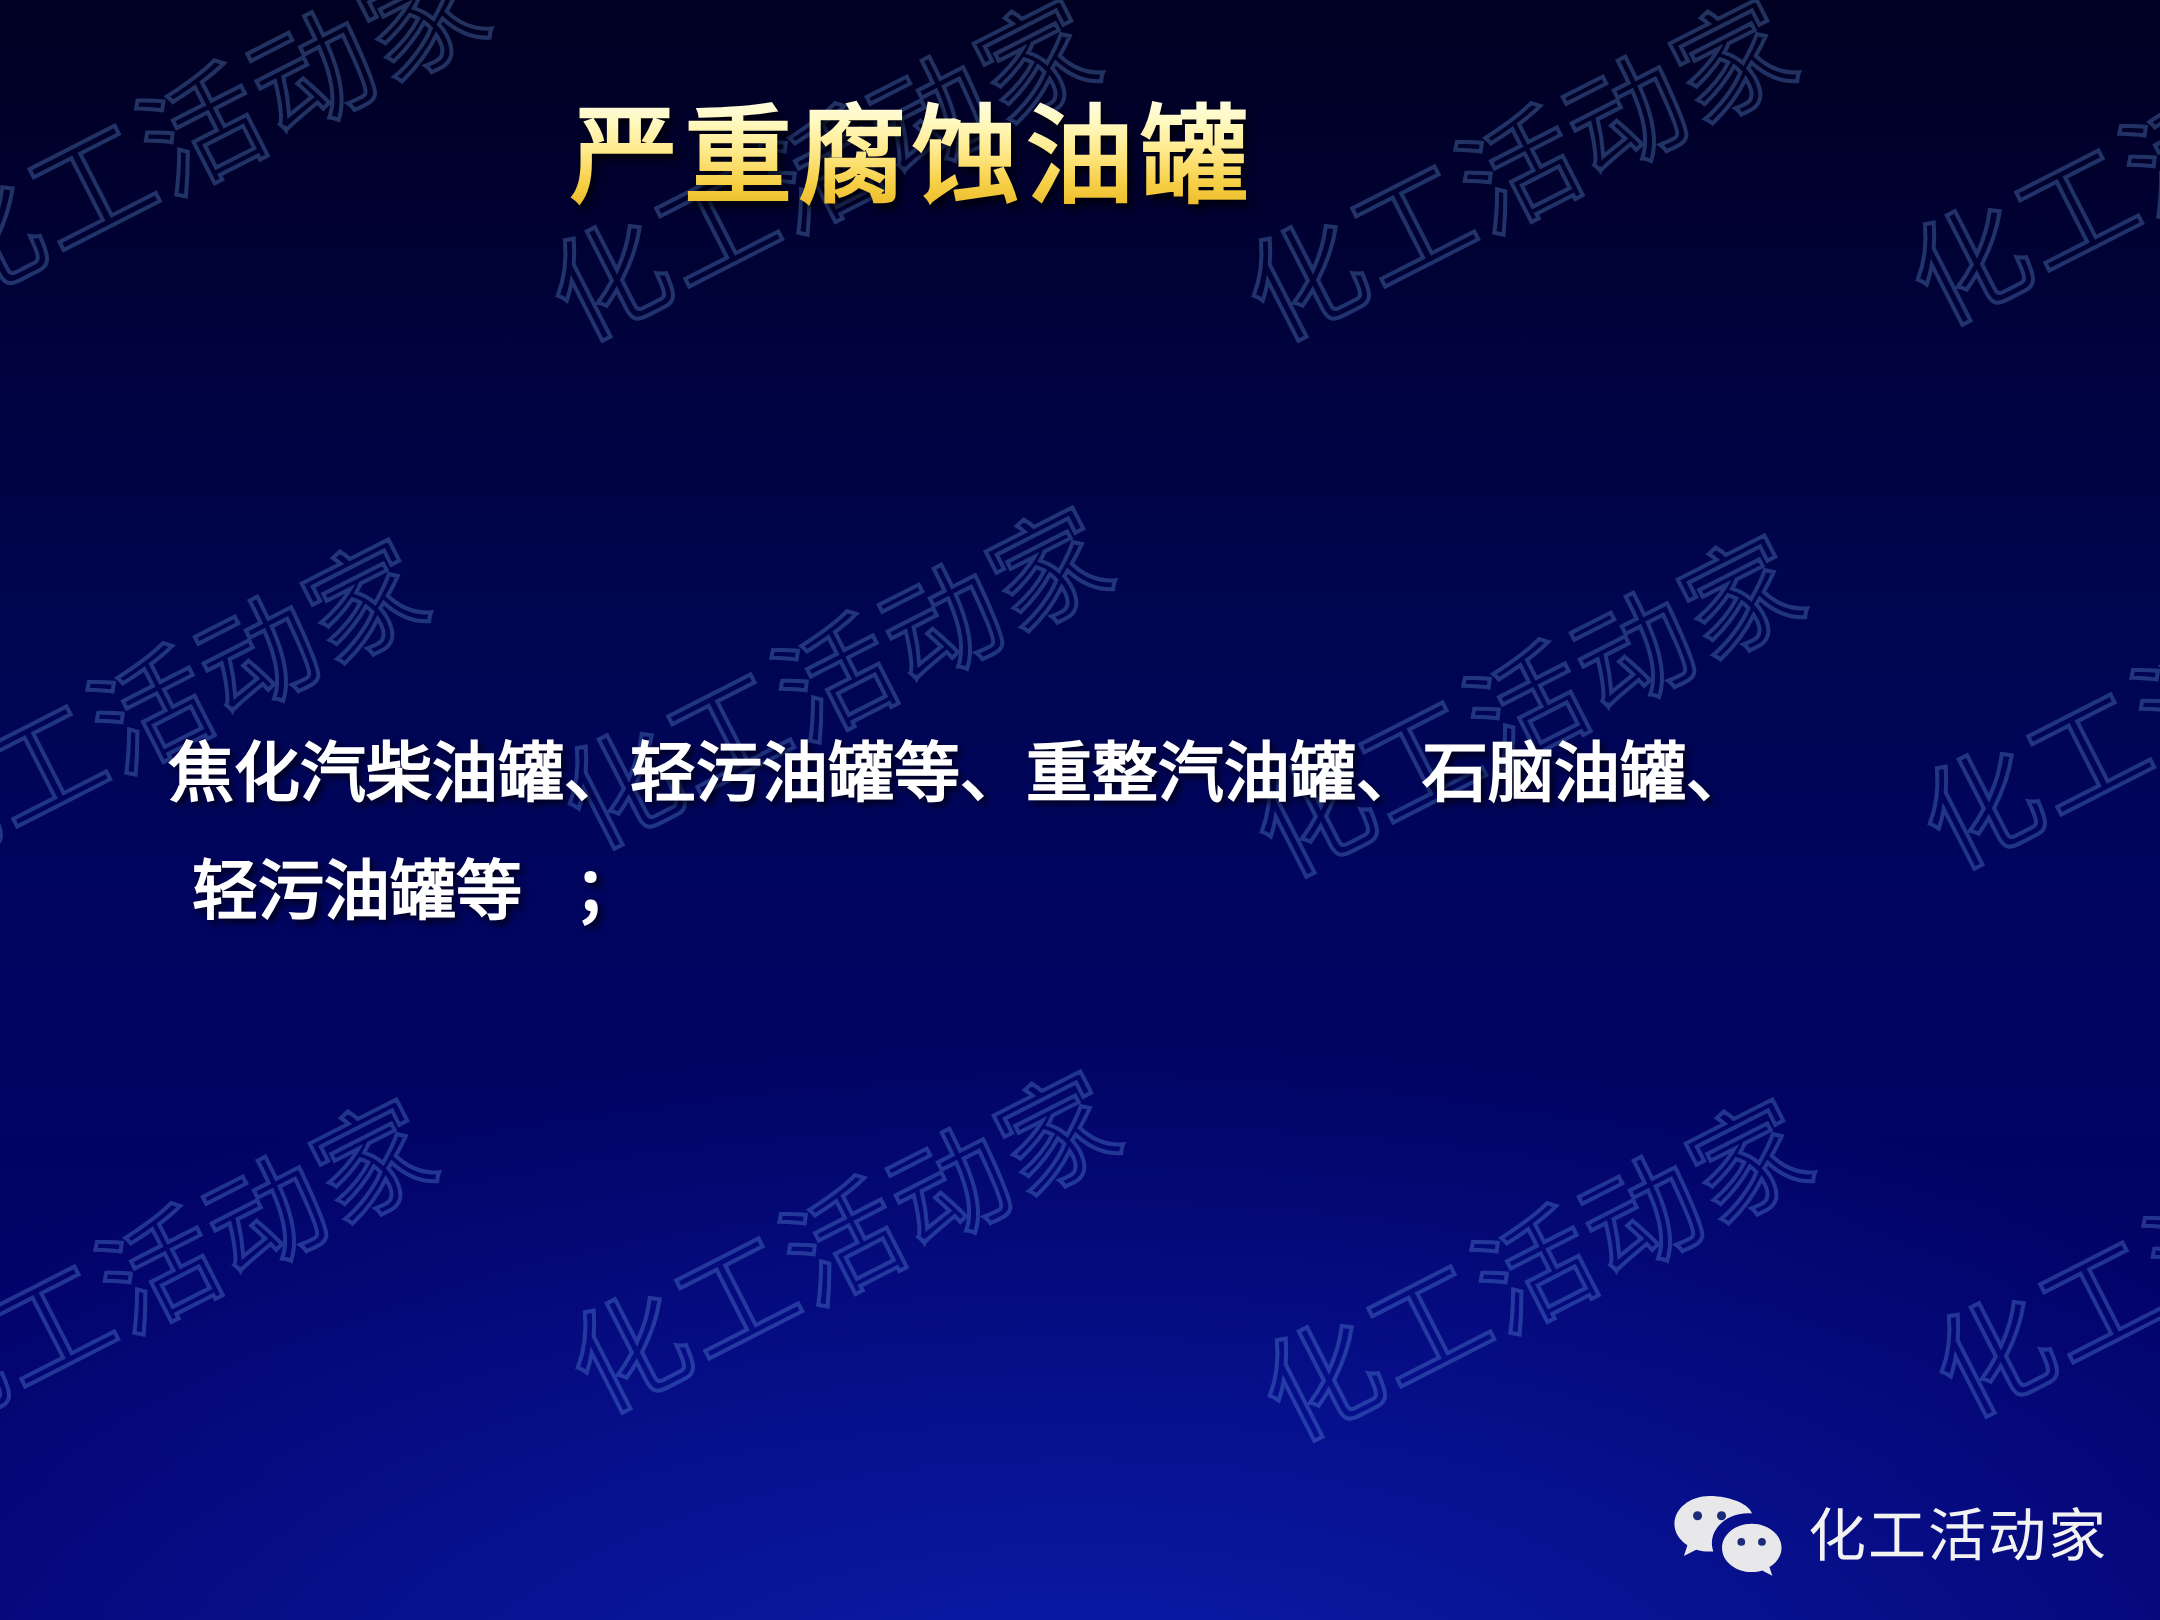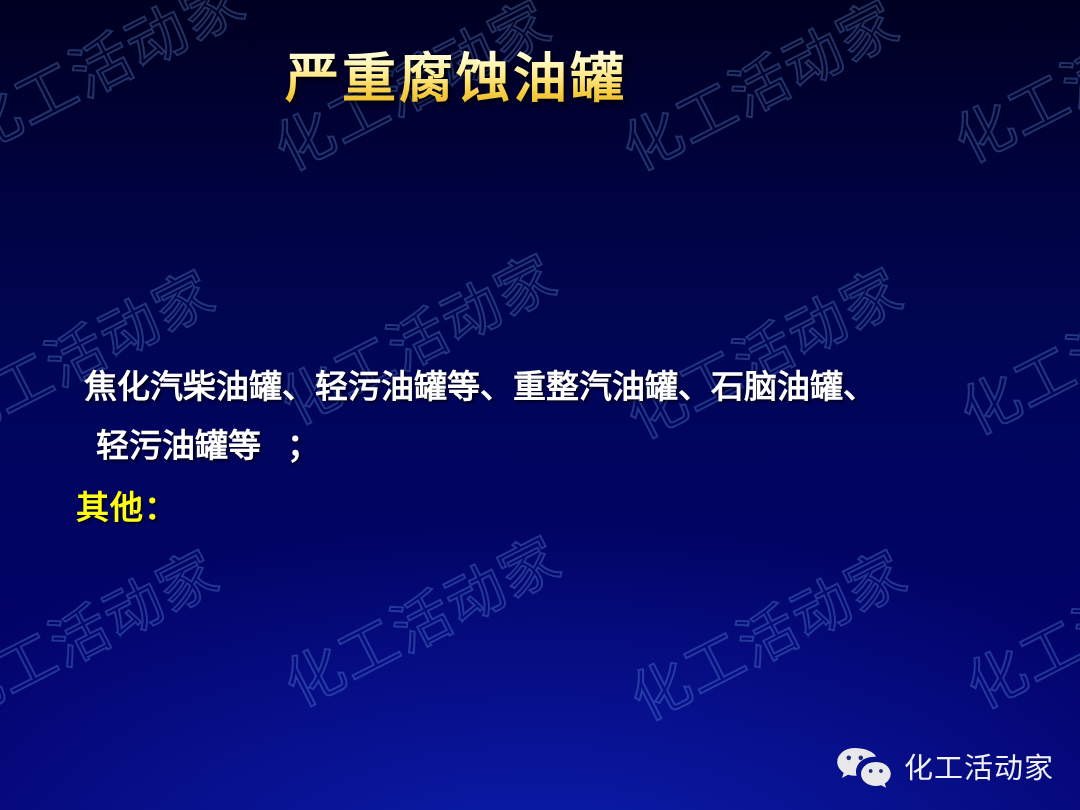--- a/index.html
+++ b/index.html
@@ -183,21 +183,20 @@
     <h1 class="title">严重腐蚀油罐</h1>
 
 
 
     <div class="body-white b1">焦化汽柴油罐、轻污油罐等、重整汽油罐、石脑油罐、</div>
 
     <div class="body-white b2">
       <span>轻污油罐等</span><span class="gap-semicolon">；</span>
     </div>
 
-    <div class="sub-yellow s2">其他：</div>
 
 
   </div>
 
   <div class="wechat-badge">
     <svg class="wechat-icon" viewBox="0 0 64 50" aria-hidden="true">
       <g fill="#e8e8ea">
         <path d="M21.5 2.2C10.4 2.2 1.4 9.3 1.4 18.1c0 4.9 2.9 9.3 7.4 12.2l-2.0 6.1 7.0-3.6c2.4 0.7 4.9 1.1 7.7 1.1 0.7 0 1.4 0 2.1-0.1 -0.5-1.5-0.8-3.0-0.8-4.6 0-9.5 9.2-17.2 20.6-17.2 0.8 0 1.5 0 2.3 0.1C44.0 7.0 33.6 2.2 21.5 2.2z"></path>
         <circle cx="14.6" cy="13.4" r="2.6" fill="#1b2a7a"></circle>
         <circle cx="28.3" cy="13.4" r="2.6" fill="#1b2a7a"></circle>

